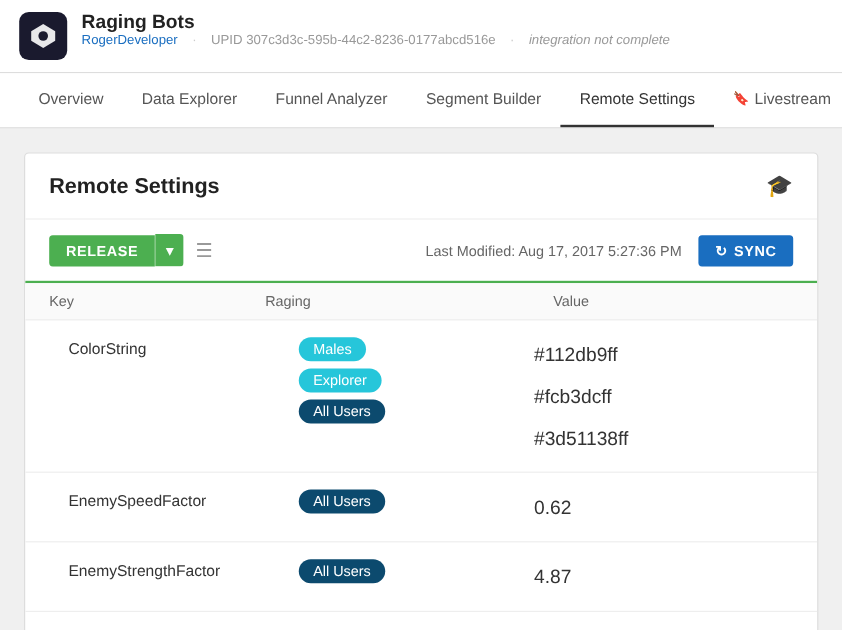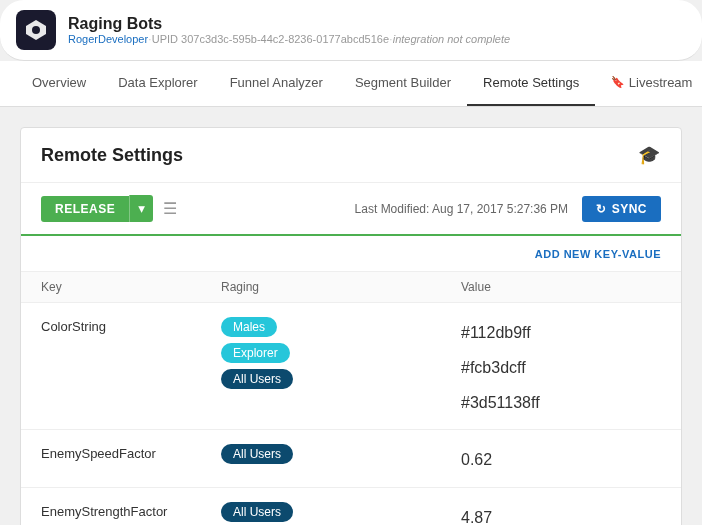--- a/index.html
+++ b/index.html
@@ -3,34 +3,33 @@
   <meta charset="utf-8">
   <style>
     * { box-sizing: border-box; margin: 0; padding: 0; }
     body { font-family: -apple-system, BlinkMacSystemFont, 'Segoe UI', Arial, sans-serif; background: #f0f0f0; font-size: 13px; color: #333; }
 
     .app-header {
       background: #fff;
       border-bottom: 1px solid #ddd;
       padding: 10px 16px;
       display: flex;
-      align-items: center;
+      align-items: flex-start;
       gap: 12px;
-      border-radius: 24px;
     }
     .app-icon {
       width: 40px; height: 40px;
       background: #1a1a2e;
       border-radius: 8px;
       display: flex; align-items: center; justify-content: center;
       color: white; font-size: 18px;
     }
     .app-info { display: flex; flex-direction: column; }
     .app-title { font-size: 16px; font-weight: 600; color: #222; }
-    .app-meta { display: flex; align-items: center; gap: 0; font-size: 11px; color: #999; }
+    .app-meta { display: flex; align-items: center; gap: 12px; font-size: 11px; color: #999; }
     .app-meta .developer { color: #1a6ec0; }
     .app-meta .separator { color: #ccc; }
     .app-meta .integration { color: #999; font-style: italic; }
 
     .nav-tabs {
       background: #fff;
       border-bottom: 1px solid #ddd;
       display: flex;
       align-items: center;
       padding: 0 16px;
@@ -138,23 +137,24 @@
       grid-template-columns: 180px 1fr 200px;
       padding: 8px 20px;
       border-bottom: 1px solid #eee;
       background: #fafafa;
     }
     .table-header-cell { font-size: 12px; color: #666; font-weight: 500; }
 
     .table-row {
       display: grid;
       grid-template-columns: 180px 1fr 200px;
-      padding: 12px 20px;
+      padding: 12px 36px;
       border-bottom: 1px solid #eee;
       align-items: start;
+      gap: 12px;
     }
     .table-row:last-child { border-bottom: none; }
 
     .key-cell { font-size: 13px; color: #333; padding-top: 4px; }
 
     .segment-cell { display: flex; flex-direction: column; gap: 6px; padding-top: 2px; text-align: center; }
     .segment-badge {
       display: inline-flex;
       align-items: center;
       padding: 3px 12px;
@@ -236,23 +236,20 @@
       </div>
       <div class="toolbar-right">
         <span class="last-modified">Last Modified: Aug 17, 2017 5:27:36 PM</span>
         <button class="sync-btn">
           <span>↻</span>
           <span>SYNC</span>
         </button>
       </div>
     </div>
 
-    <div class="add-row">
-      <button class="add-new-btn">ADD NEW KEY-VALUE</button>
-    </div>
 
     <div class="table-header">
       <span class="table-header-cell">Key</span>
       <span class="table-header-cell">Raging</span>
       <span class="table-header-cell">Value</span>
     </div>
 
     <div class="table-row">
       <div class="key-cell">
         <span>ColorString</span>

